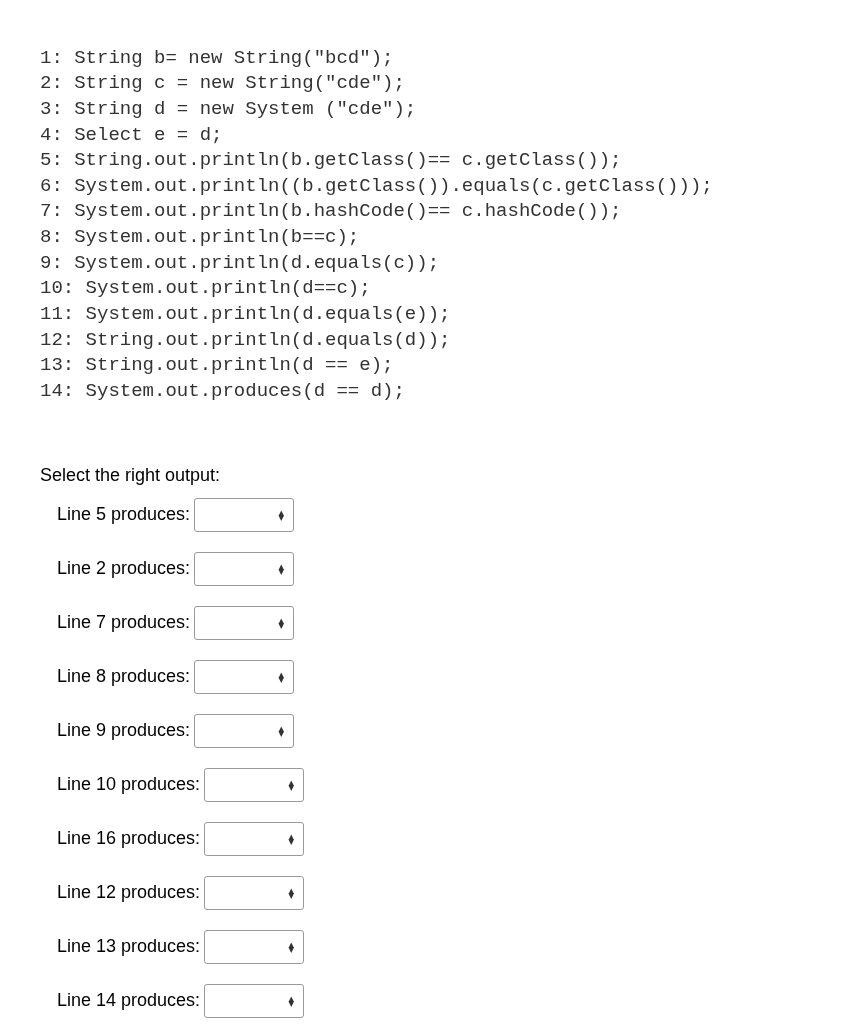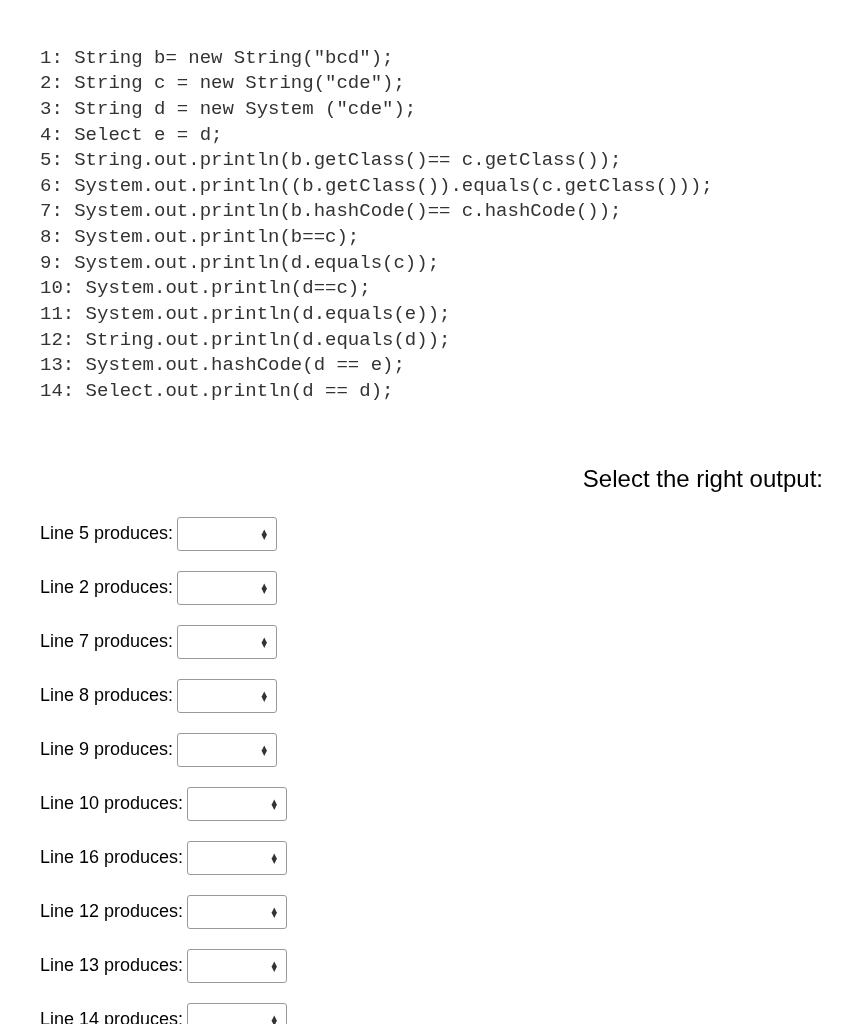--- a/index.html
+++ b/index.html
@@ -13,32 +13,32 @@
     }
     .code-block {
       font-family: "Courier New", Courier, monospace;
       font-size: 19px;
       white-space: pre;
       line-height: 1.35;
       margin-bottom: 60px;
       color: #333;
     }
     .prompt-text {
-      font-size: 24px;
-      margin-bottom: 24px;
-      text-align: right;
+      font-size: 18px;
+      margin-bottom: 12px;
     }
     .question-row {
       display: flex;
       align-items: center;
       margin-bottom: 20px;
       font-size: 18px;
     }
     .question-label {
       margin-right: 4px;
+      margin-left: 17px;
     }
     .select-wrapper {
       position: relative;
       display: inline-block;
     }
     select {
       appearance: none;
       -webkit-appearance: none;
       -moz-appearance: none;
       background: #fff;
@@ -70,22 +70,22 @@
 <span>3: String d = new System ("cde");</span>
 <span>4: Select e = d;</span>
 <span>5: String.out.println(b.getClass()== c.getClass());</span>
 <span>6: System.out.println((b.getClass()).equals(c.getClass()));</span>
 <span>7: System.out.println(b.hashCode()== c.hashCode());</span>
 <span>8: System.out.println(b==c);</span>
 <span>9: System.out.println(d.equals(c));</span>
 <span>10: System.out.println(d==c);</span>
 <span>11: System.out.println(d.equals(e));</span>
 <span>12: String.out.println(d.equals(d));</span>
-<span>13: System.out.hashCode(d == e);</span>
-<span>14: Select.out.println(d == d);</span>
+<span>13: String.out.println(d == e);</span>
+<span>14: System.out.produces(d == d);</span>
 </div>
 
 <div class="prompt-text">Select the right output:</div>
 
 <div class="question-row">
   <span class="question-label">Line 5 produces:</span>
   <span class="select-wrapper">
     <select></select>
     <span class="select-arrow">▴<br>▾</span>
   </span>

